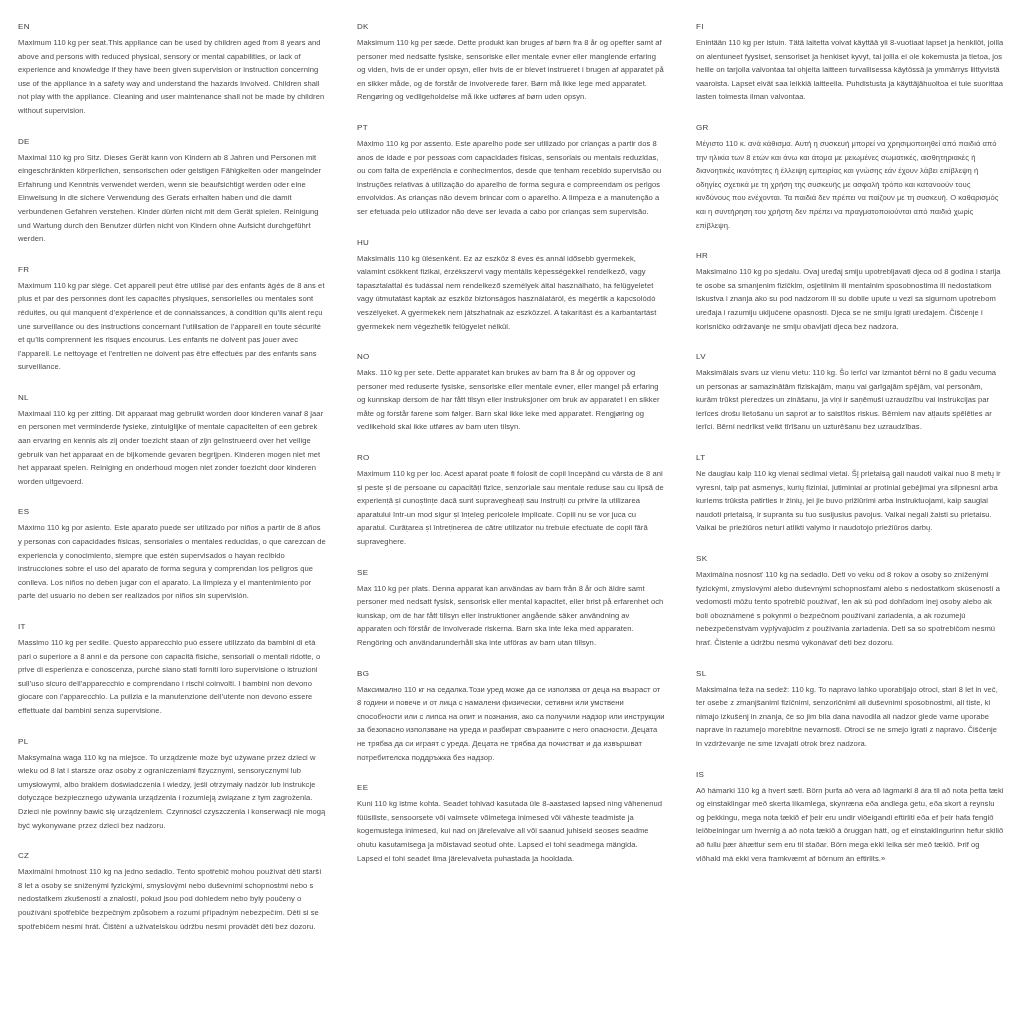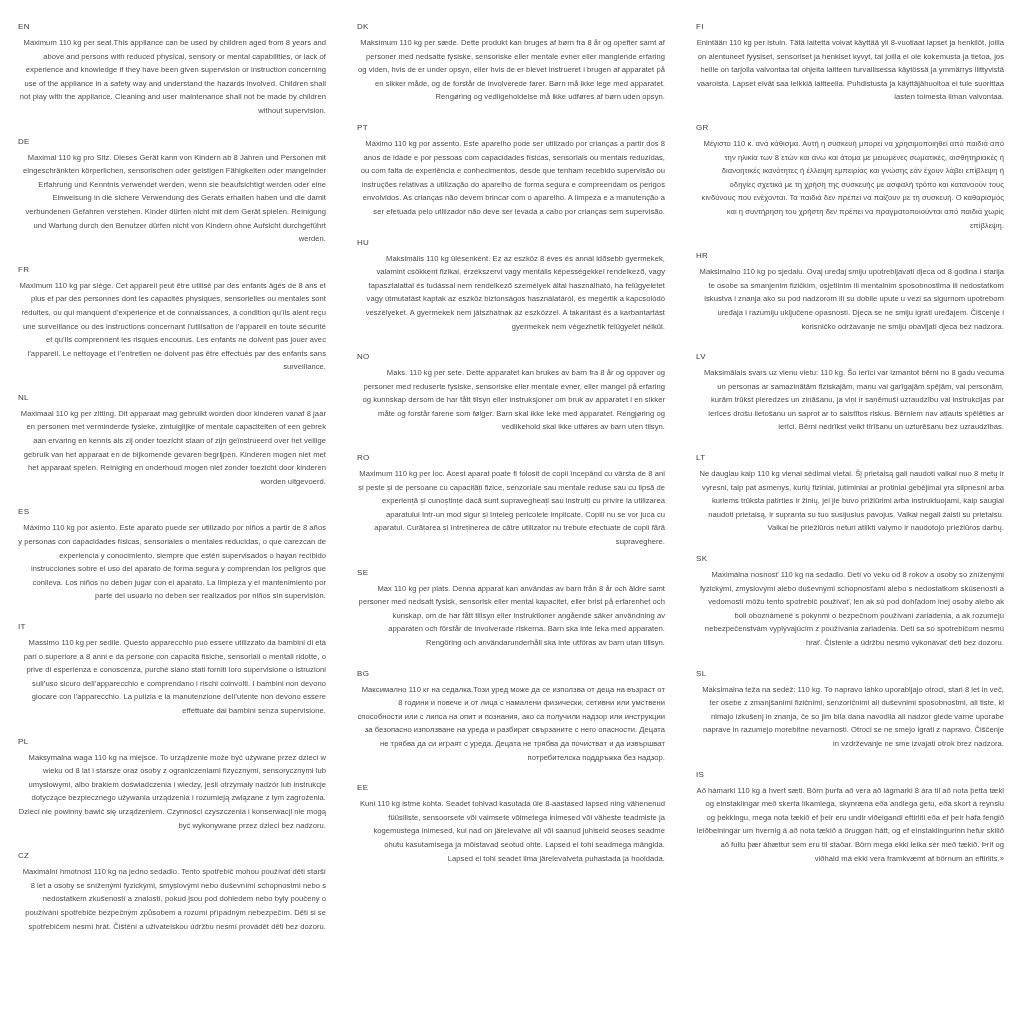--- a/index.html
+++ b/index.html
@@ -30,21 +30,21 @@
     font-weight: 400;
     color: #3a3a3a;
     letter-spacing: 0.3px;
     margin-bottom: 5px;
   }
   .lang-text {
     font-size: 7.6px;
     line-height: 13.6px;
     letter-spacing: 0.05px;
     color: #4a4a4a;
-    text-align: right;
+    text-align: left;
   }
 </style>
 </head>
 <body>
 
 <div class="page">
 
   <div class="col">
     <section class="lang-section">
       <div class="lang-code">EN</div>

